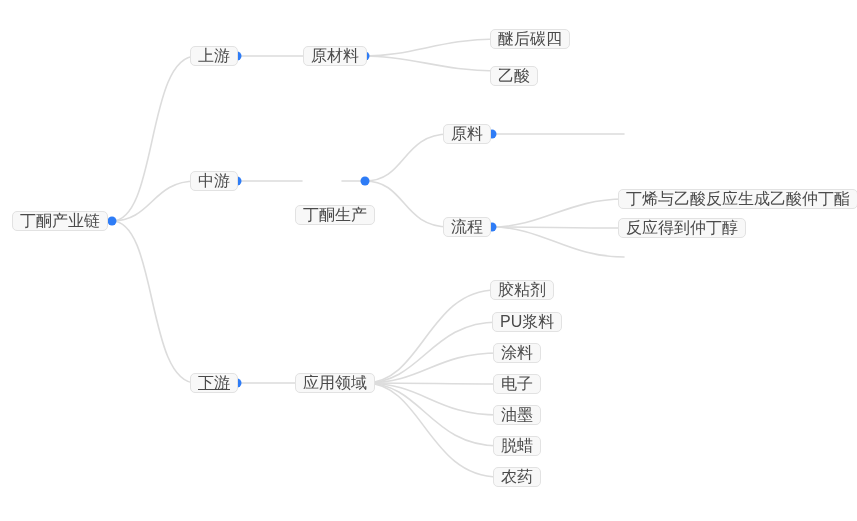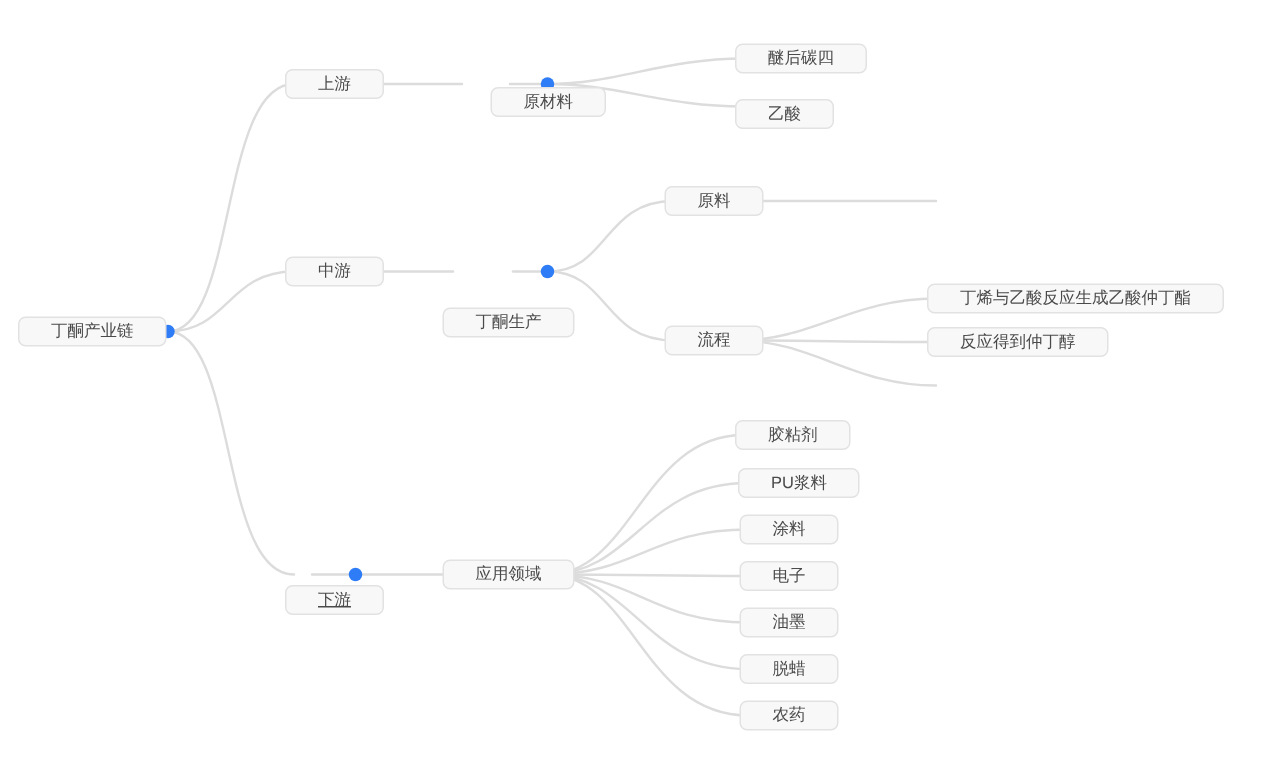--- a/index.html
+++ b/index.html
@@ -31,22 +31,22 @@
     cursor: pointer;
   }
   .node {
     position: absolute;
     z-index: 2;
     box-sizing: border-box;
     height: 20px;
     background: var(--node-bg, #f8f8f8);
     border: 1px solid var(--node-border, #e2e2e2);
     border-radius: 5px;
-    padding: 2px 21px;
-    font-size: 11px;
+    padding: 2px 7px;
+    font-size: 16px;
     line-height: 14px;
     color: var(--node-text, #4a4a4a);
     white-space: nowrap;
     cursor: pointer;
   }
 </style>
 </head>
 <body>
 
 <div class="canvas">
@@ -95,32 +95,32 @@
     <circle cx="365" cy="181" r="4.5"></circle>
     <circle cx="492" cy="134" r="4.5"></circle>
     <circle cx="492" cy="227" r="4.5"></circle>
     <circle cx="237" cy="383" r="4.5"></circle>
     <circle cx="365" cy="383" r="4.5"></circle>
   </svg>
 
   <div class="node" style="left:12px; top:211px;">丁酮产业链</div>
 
   <div class="node" style="left:190px; top:46px;">上游</div>
-  <div class="node" style="left:303px; top:58px;margin-left:24px;">原材料</div>
+  <div class="node" style="left:303px; top:46px;">原材料</div>
   <div class="node" style="left:490px; top:29px;">醚后碳四</div>
   <div class="node" style="left:490px; top:66px;">乙酸</div>
 
   <div class="node" style="left:190px; top:171px;">中游</div>
   <div class="node" style="left:295px; top:171px;margin-top:34px;">丁酮生产</div>
   <div class="node" style="left:443px; top:124px;">原料</div>
   <div class="node" style="left:443px; top:217px;">流程</div>
   <div class="node" style="left:618px; top:218px;">反应得到仲丁醇</div>
   <div class="node" style="left:618px; top:189px;">丁烯与乙酸反应生成乙酸仲丁酯</div>
 
-  <div class="node" style="left:190px; top:390px;text-decoration:underline;">下游</div>
+  <div class="node" style="left:190px; top:373px;text-decoration:underline;">下游</div>
   <div class="node" style="left:295px; top:373px;">应用领域</div>
   <div class="node" style="left:490px; top:280px;">胶粘剂</div>
   <div class="node" style="left:492px; top:312px;">PU浆料</div>
   <div class="node" style="left:493px; top:343px;">涂料</div>
   <div class="node" style="left:493px; top:374px;">电子</div>
   <div class="node" style="left:493px; top:405px;">油墨</div>
   <div class="node" style="left:493px; top:436px;">脱蜡</div>
   <div class="node" style="left:493px; top:467px;">农药</div>
 
 </div>

